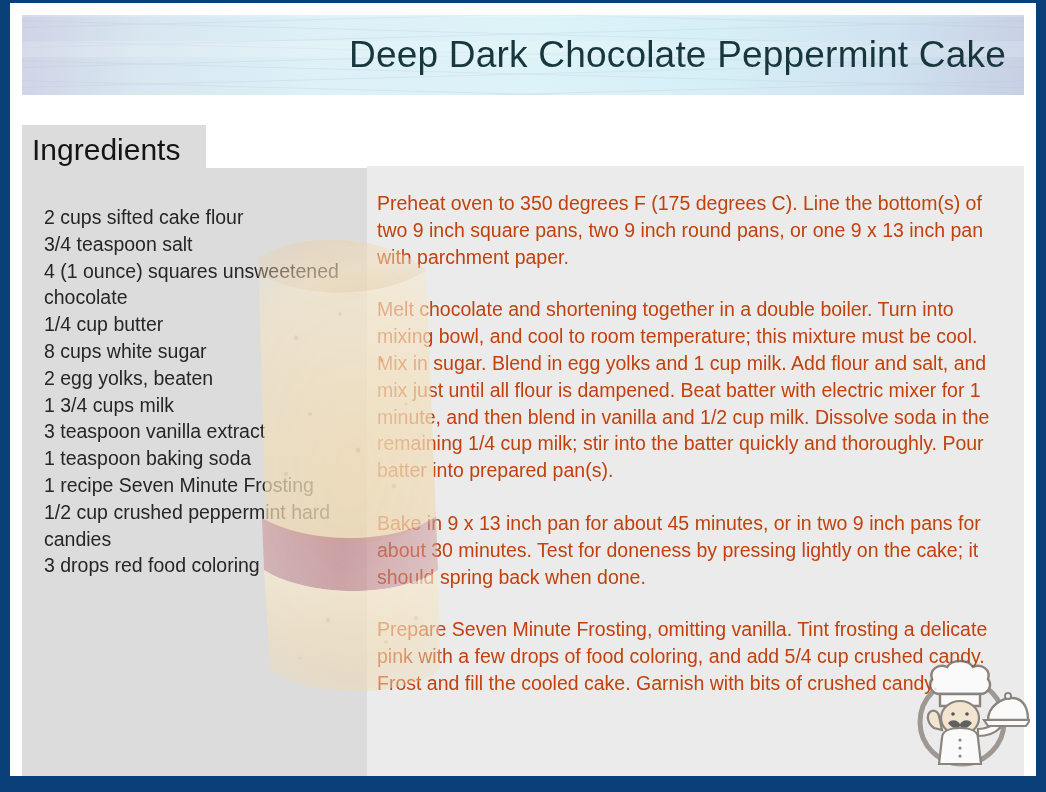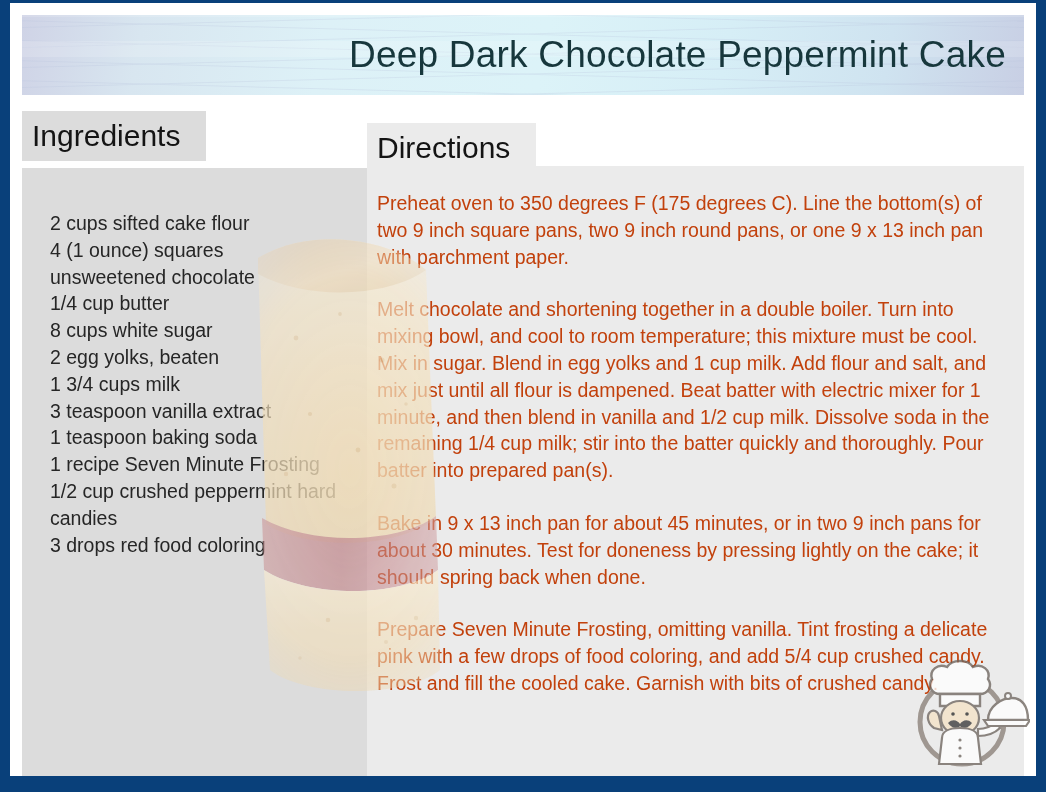--- a/index.html
+++ b/index.html
@@ -82,21 +82,21 @@
     font-size: 30px;
     font-weight: 400;
     color: #141414;
     line-height: 1;
     padding: 10px 26px 10px 10px;
     box-sizing: border-box;
     white-space: nowrap;
   }
   #ingredients-header {
     left: 12px;
-    top: 108px;
+    top: 122px;
     background: #dcdcdc;
   }
   #directions-header {
     left: 357px;
     top: 120px;
     background: #ebebeb;
   }
 
   
   .panel {
@@ -124,21 +124,21 @@
 
   
   .panel-content {
     position: relative;
     z-index: 5;
   }
 
   
   #ingredients-list {
     list-style: none;
-    margin: 18px;
+    margin: 12px;
     padding: 0;
   }
   #ingredients-list li {
     font-size: 19.5px;
     line-height: 26.8px;
     color: #262626;
   }
 
   
   .direction-step {
@@ -190,20 +190,21 @@
           <path d="M0 46 H1040 V62 H0 Z"></path>
         </g>
       </svg>
       <div id="banner-title">Deep Dark Chocolate Peppermint Cake</div>
     </div>
 
     <div id="ingredients-panel" class="panel">
       <div class="panel-content">
         <ul id="ingredients-list">
           <li>2 cups sifted cake flour</li>
+          <li>3/4 teaspoon salt</li>
           <li>4 (1 ounce) squares unsweetened chocolate</li>
           <li>1/4 cup butter</li>
           <li>8 cups white sugar</li>
           <li>2 egg yolks, beaten</li>
           <li>1 3/4 cups milk</li>
           <li>3 teaspoon vanilla extract</li>
           <li>1 teaspoon baking soda</li>
           <li>1 recipe Seven Minute Frosting</li>
           <li>1/2 cup crushed peppermint hard candies</li>
           <li>3 drops red food coloring</li>
@@ -267,21 +268,20 @@
             <circle cx="194" cy="268" r="2.5"></circle>
           <circle cx="128" cy="402" r="2.3"></circle>
             <circle cx="186" cy="424" r="2.0"></circle>
           <circle cx="100" cy="440" r="1.8"></circle>
             <circle cx="216" cy="400" r="2.2"></circle>
         </g>
       </g>
     </svg>
 
     <div id="ingredients-header" class="col-header">Ingredients</div>
-    <div id="directions-header" class="col-header">Directions</div>
 
     <svg id="chef-logo" viewBox="0 0 128 118">
       <g fill="none" stroke="#8a8078" stroke-width="5">
         <circle cx="60" cy="66" r="42"></circle>
       </g>
 
       <g>
         <path d="M38 38 C30 38 25 30 30 23 C27 14 36 7 45 11 C50 3 66 3 71 11
                  C80 7 89 14 86 23 C91 30 86 38 78 38 Z" fill="#ffffff" stroke="#6f6760" stroke-width="2.4"></path>
         <path d="M38 38 L38 50 L78 50 L78 38 Z" fill="#ffffff" stroke="#6f6760" stroke-width="2.4"></path>

